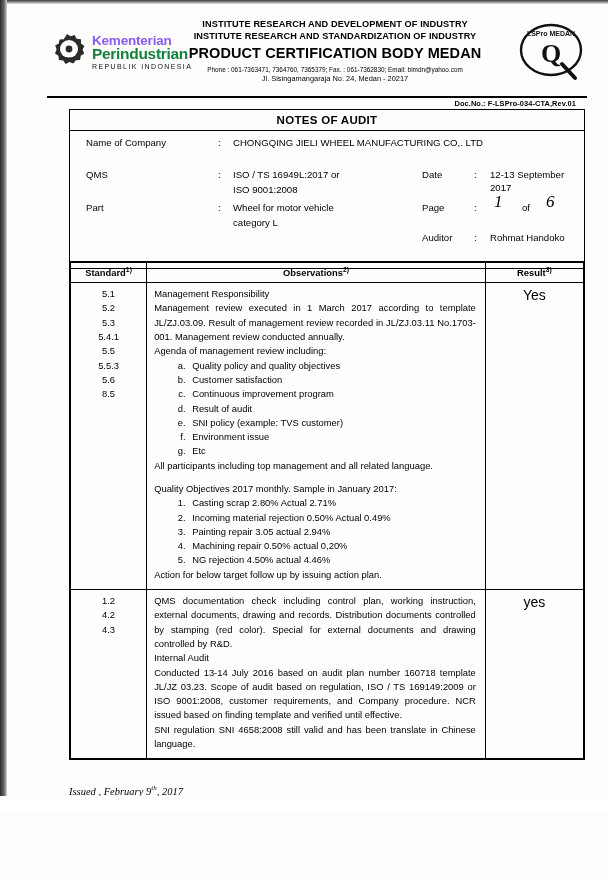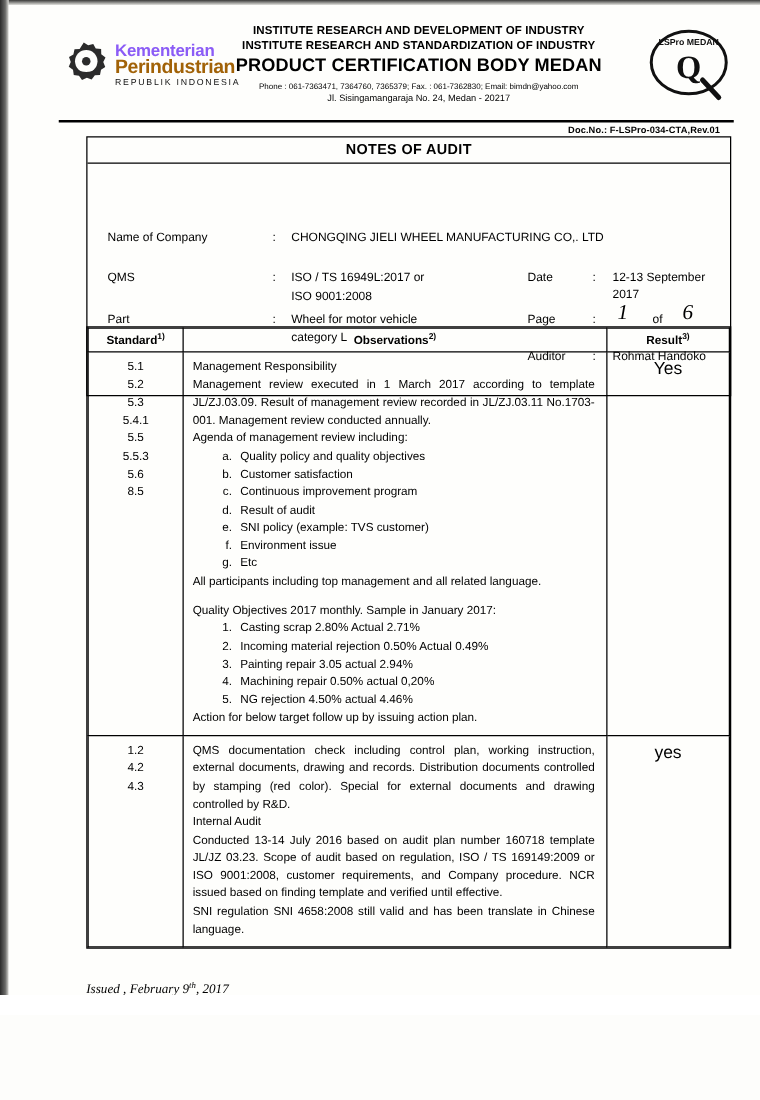--- a/index.html
+++ b/index.html
@@ -68,21 +68,21 @@
   .logo-l1 {
     font-size: 13.5px;
     font-weight: bold;
     letter-spacing: -0.2px;
     color: #8b5cf6;
   }
   .logo-l2 {
     font-size: 15.5px;
     font-weight: bold;
     letter-spacing: -0.3px;
-    color: #a16207;
+    color: #15803d;
     margin-top: -1px;
   }
   .logo-l3 {
     font-size: 7px;
     letter-spacing: 1.4px;
     color: #111;
     margin-top: 1px;
   }
   .header-center {
     position: absolute;
@@ -147,21 +147,20 @@
     text-align: center;
     font-size: 11.5px;
     font-weight: bold;
     padding: 4px 0 4px;
     letter-spacing: 0.3px;
   }
   .notes-body {
     padding: 9px 0 10px 0;
     position: relative;
     height: 118px;
-    margin-top: 48px;
   }
   .fld {
     position: absolute;
     font-size: 9.6px;
     line-height: 1.35;
   }
   .fld-label { left: 16px; }
   .fld-colon { left: 148px; }
   .fld-value { left: 163px; }
   .fld-label2 { left: 332px; padding-left: 20px; }

